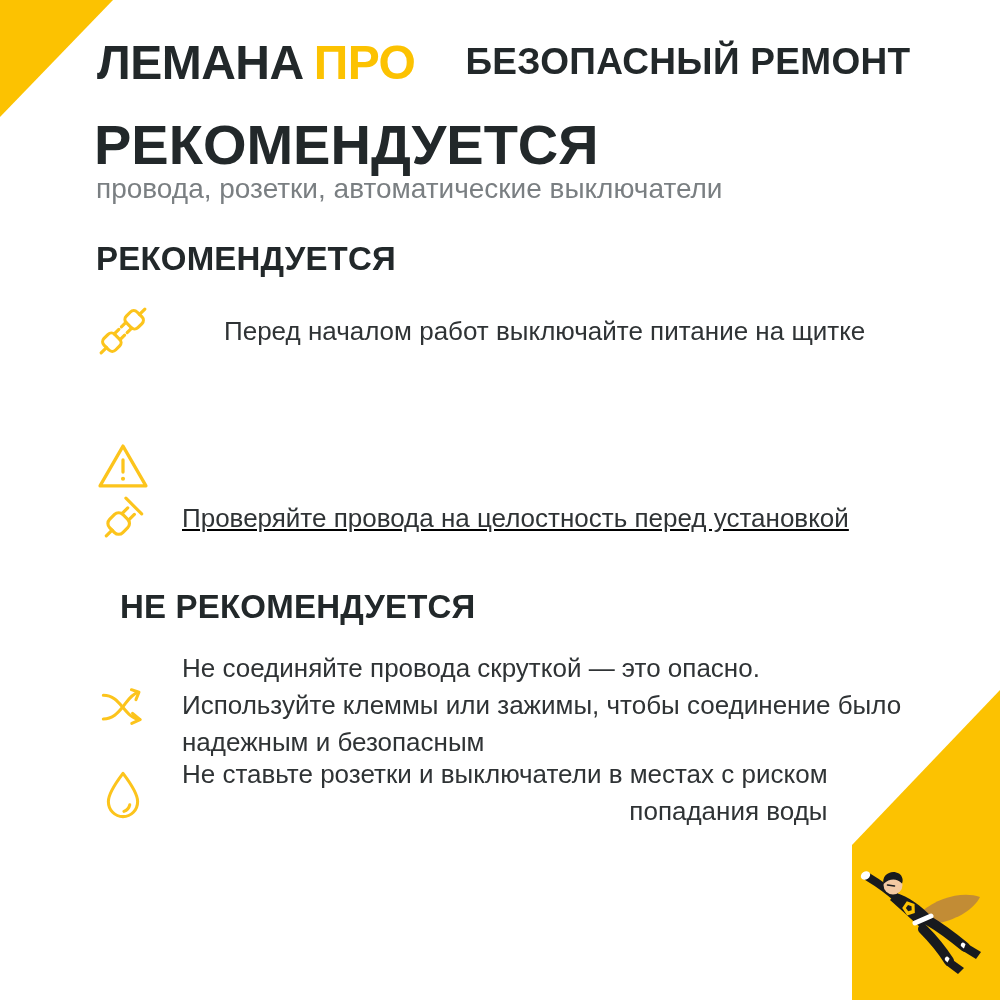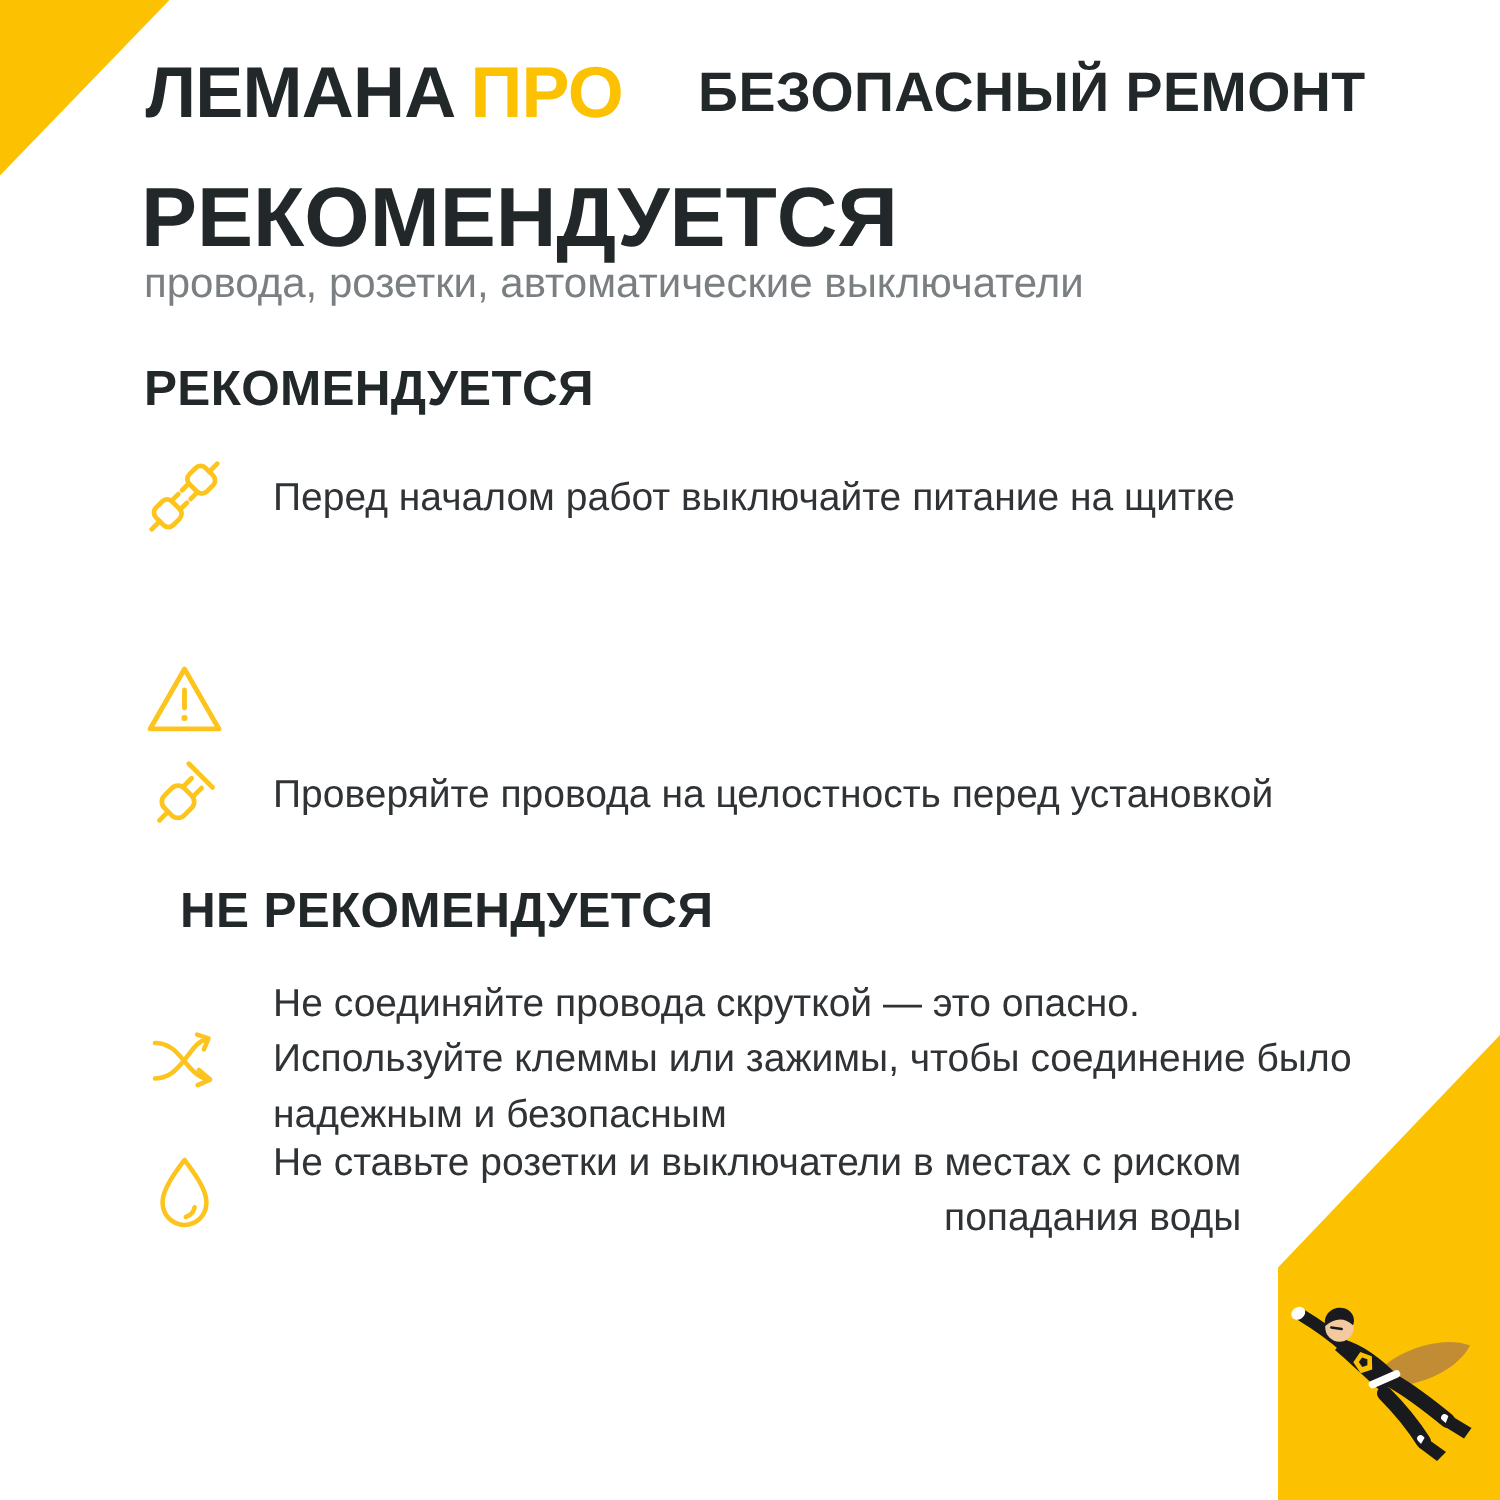--- a/index.html
+++ b/index.html
@@ -55,21 +55,21 @@
   .h-reco { top:240px; }
   .h-noreco { top:588px;margin-left:24px; }
 
   .item { position:absolute; left:92px; display:flex; align-items:center; }
   .item .icon-box { width:62px; flex:none; display:flex; justify-content:center; align-items:center; }
   .item .item-text {
     margin:0 0 0 28px; max-width:770px;
     font-size:26px; line-height:37px; white-space:pre-line;
     color: var(--body-text, #2F3335);
   }
-  .i-r1 { top:303px; } .i-r2 { top:369px; } .i-r3 { top:437px; } .i-r4 { top:501px; }
+  .i-r1 { top:303px;gap:42px; } .i-r2 { top:369px; } .i-r3 { top:437px; } .i-r4 { top:490px;text-decoration:underline; }
   .i-n1 { top:650px; } .i-n2 { top:756px;text-align:right; }
 
   .ic { stroke: var(--icon-yellow, #FCC41C); fill:none; stroke-width:2.7;
         stroke-linecap:round; stroke-linejoin:round; }
   .ic .dot { fill: var(--icon-yellow, #FCC41C); stroke:none; }
 </style>
 </head>
 <body>
 
 <div class="page">

